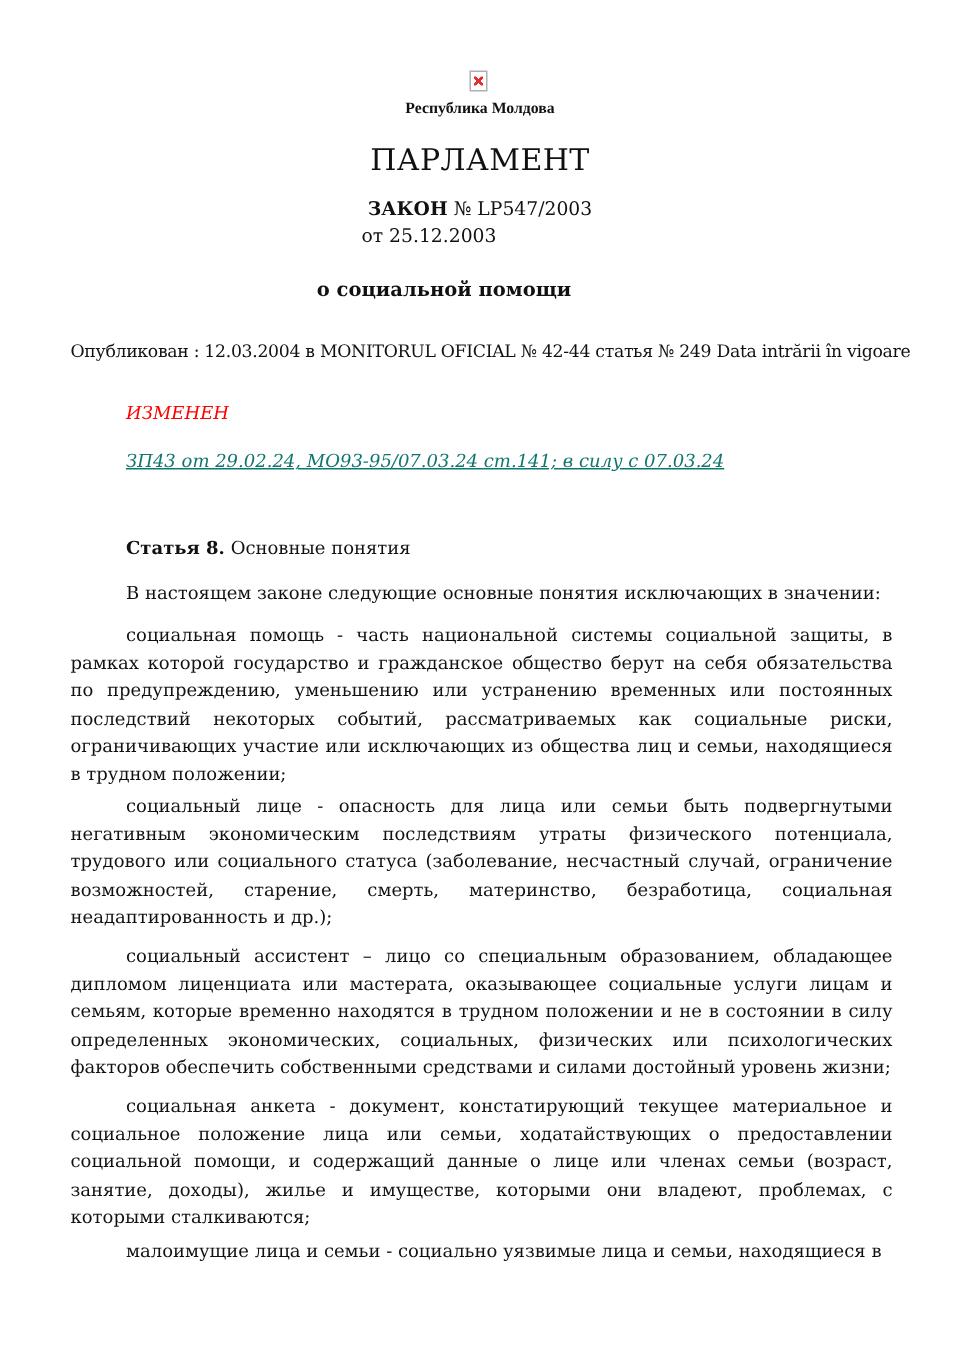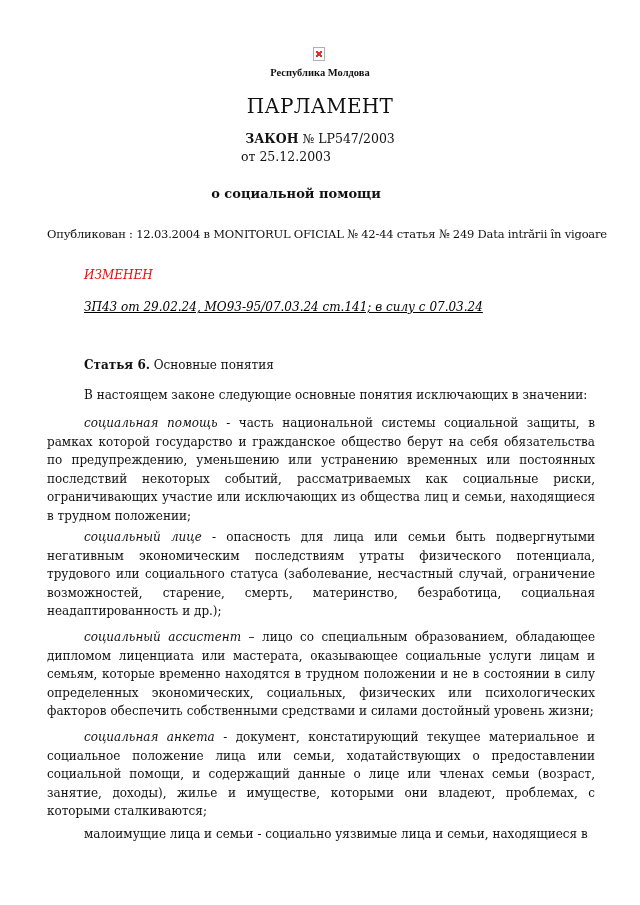--- a/index.html
+++ b/index.html
@@ -86,21 +86,21 @@
       top: 268px; left: 84px;
       font-size: 12px;
       font-style: italic;
       color: #ff0000;
     }
     .amend-link {
       position: absolute;
       top: 300px; left: 84px;
       font-size: 12px;
       font-style: italic;
-      color: #000000;
+      color: #0f766e;
       text-decoration: underline;
       white-space: nowrap;
     }
     .article-title {
       position: absolute;
       top: 358px; left: 84px;
       font-size: 12px;
       white-space: nowrap;
     }
     .article-title b { font-weight: bold; }
@@ -112,21 +112,21 @@
     }
     .para {
       position: absolute;
       left: 47px;
       width: 548px;
       font-size: 12px;
       line-height: 18.5px;
       text-align: justify;
       text-indent: 37px;
     }
-    .para .term { font-style: italic; }
+    .para .term { }
     #p1 { top: 414px; }
     #p2 { top: 528px; }
     #p3 { top: 628px; }
     #p4 { top: 728px; }
     #p5 { top: 825px; }
   </style>
 </head>
 <body>
 
 <div class="page">
@@ -146,21 +146,21 @@
 
   <div class="subject">о социальной помощи</div>
 
   <div class="published">Опубликован : 12.03.2004 в MONITORUL OFICIAL № 42-44 статья № 249 Data intrării în vigoare</div>
 
   <div class="changed">ИЗМЕНЕН</div>
 
   <a class="amend-link">ЗП43 от 29.02.24, МО93-95/07.03.24 ст.141; в силу с 07.03.24</a>
 
   <div class="article-title">
-    <b>Статья 6.</b>
+    <b>Статья 8.</b>
     <span>Основные понятия</span>
   </div>
 
   <div class="intro">В настоящем законе следующие основные понятия исключающих в значении:</div>
 
   <p class="para" id="p1" style="margin:0"><span class="term">социальная помощь</span><span> - часть национальной системы социальной защиты, в рамках которой государство и гражданское общество берут на себя обязательства по предупреждению, уменьшению или устранению временных или постоянных последствий некоторых событий, рассматриваемых как социальные риски, ограничивающих участие или исключающих из общества лиц и семьи, находящиеся в трудном положении;</span></p>
 
   <p class="para" id="p2" style="margin:0"><span class="term">социальный лице</span><span> - опасность для лица или семьи быть подвергнутыми негативным экономическим последствиям утраты физического потенциала, трудового или социального статуса (заболевание, несчастный случай, ограничение возможностей, старение, смерть, материнство, безработица, социальная неадаптированность и др.);</span></p>
 
   <p class="para" id="p3" style="margin:0"><span class="term">социальный ассистент</span><span> – лицо со специальным образованием, обладающее дипломом лиценциата или мастерата, оказывающее социальные услуги лицам и семьям, которые временно находятся в трудном положении и не в состоянии в силу определенных экономических, социальных, физических или психологических факторов обеспечить собственными средствами и силами достойный уровень жизни;</span></p>

